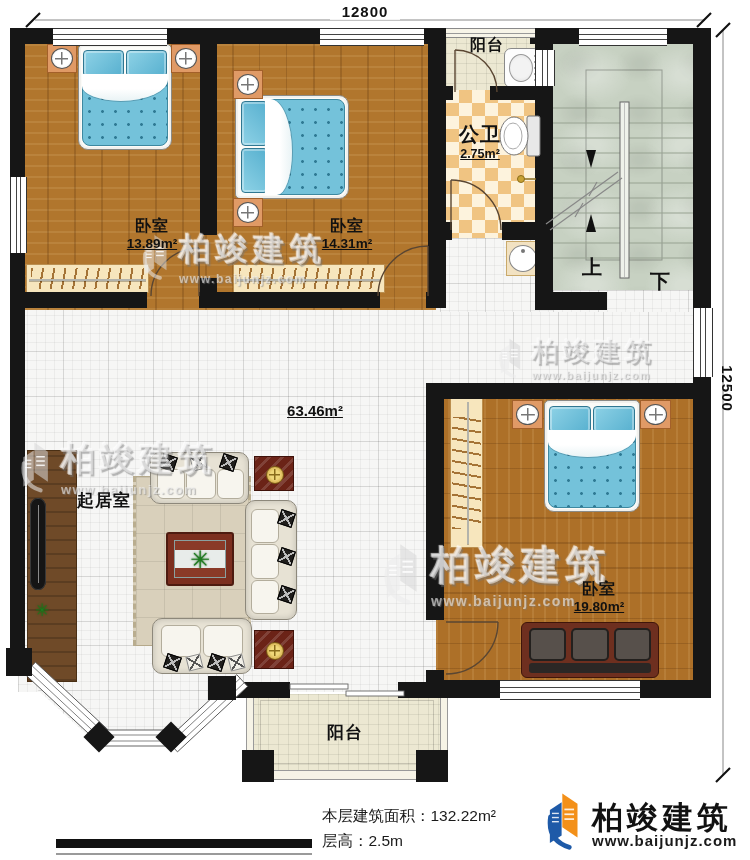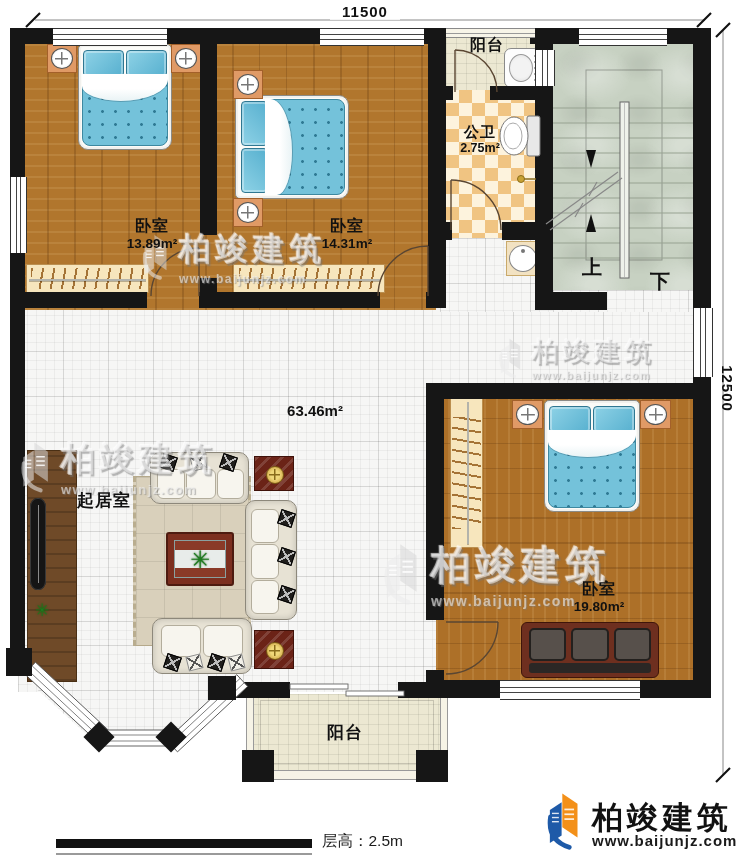--- a/index.html
+++ b/index.html
@@ -75,21 +75,21 @@
   .bench::after{content:"";position:absolute;left:7px;right:7px;bottom:4px;height:10px;background:#2b2725;border-radius:3px;}
   .washer{background:#fdfdfd;border:1.2px solid #8a8a8a;border-radius:7px;}
   .washer::before{content:"";position:absolute;left:4px;top:5px;width:22px;height:26px;border:1.5px solid #9a9a9a;border-radius:50%;background:radial-gradient(circle,#f3f3f3 55%,#ddd);}
   .washer::after{content:"";position:absolute;right:3px;top:6px;bottom:6px;width:3px;background:repeating-linear-gradient(0deg,#aaa 0 2px,rgba(0,0,0,0) 2px 6px);}
   .basin{background:#fff;border:1px solid #888;border-radius:50%;z-index:4;}
   .basin::after{content:"";position:absolute;left:50%;top:3px;width:4px;height:4px;margin-left:-2px;border-radius:50%;background:#777;}
   .counter{background:#f2e2c2;border:1px solid #c9a96a;}
   
   .lab{position:absolute;text-align:center;color:#111;font-weight:bold;z-index:9;line-height:1.18;white-space:nowrap;}
   .lab .n{font-size:16px;letter-spacing:1px;}
-  .lab .a{font-size:13.5px;}
+  .lab .a{font-size:13.5px;text-decoration:underline;}
   .dimlab{position:absolute;color:#111;font-weight:bold;font-size:15px;letter-spacing:1px;z-index:9;background:rgba(255,255,255,.8);padding:0 3px;}
   
   .wm{position:absolute;display:flex;align-items:center;gap:7px;z-index:8;pointer-events:none;}
   .wm-name{font-weight:bold;color:rgba(244,244,244,.55);letter-spacing:5px;white-space:nowrap;
     text-shadow:1.5px 1.5px 1px rgba(115,115,115,.5),-1px -1px 1px rgba(255,255,255,.7);}
   .wm-url{font-weight:bold;color:rgba(240,240,240,.6);letter-spacing:1.5px;white-space:nowrap;
     text-shadow:1px 1px 1px rgba(125,125,125,.5);}
   .wm svg{--c1:rgba(235,235,235,.55);--c2:rgba(215,215,215,.55);}
   
   .tb{position:absolute;color:#151515;z-index:9;}
@@ -348,21 +348,21 @@
       <ellipse cx="514" cy="136" rx="14" ry="19" fill="#fff" stroke="#777"></ellipse>
       <ellipse cx="513" cy="136" rx="9" ry="13" fill="none" stroke="#aaa"></ellipse>
     </g>
 
     <g>
       <line x1="521" y1="179" x2="536" y2="179" stroke="#8a6d1c" stroke-width="1.5"></line>
       <circle cx="521" cy="179" r="3.5" fill="#c9a233" stroke="#8a6d1c"></circle>
     </g>
   </svg>
 
-  <div class="dimlab" style="left:330px;top:3px;width:64px;text-align:center">11500</div>
+  <div class="dimlab" style="left:330px;top:3px;width:64px;text-align:center">12800</div>
   <div class="dimlab" style="left:697px;top:380px;width:54px;text-align:center;transform:rotate(90deg);background:none">12500</div>
 
   <div class="lab" style="left:107px;top:217px;width:90px">
     <div class="n">卧室</div>
     <div class="a">13.89m²</div>
   </div>
   <div class="lab" style="left:302px;top:217px;width:90px">
     <div class="n">卧室</div>
     <div class="a">14.31m²</div>
   </div>
@@ -370,21 +370,21 @@
     <div class="n">卧室</div>
     <div class="a">19.80m²</div>
   </div>
   <div class="lab" style="left:66px;top:491px;width:76px">
     <div class="n" style="font-size:17px">起居室</div>
   </div>
   <div class="lab" style="left:270px;top:402px;width:90px">
     <div class="a" style="font-size:15px">63.46m²</div>
   </div>
   <div class="lab" style="left:448px;top:123px;width:64px">
-    <div class="n" style="font-size:15px">公卫</div>
+    <div class="n" style="font-size:20px">公卫</div>
     <div class="a" style="font-size:12.5px">2.75m²</div>
   </div>
   <div class="lab" style="left:452px;top:36px;width:70px">
     <div class="n">阳台</div>
   </div>
   <div class="lab" style="left:303px;top:723px;width:84px">
     <div class="n" style="font-size:17px">阳台</div>
   </div>
   <div class="lab" style="left:577px;top:256px;width:30px;font-size:20px">上</div>
   <div class="lab" style="left:645px;top:270px;width:30px;font-size:20px">下</div>
@@ -421,20 +421,23 @@
         <use href="#bj-logo"></use>
       </svg>
     <div>
       <div class="wm-name" style="font-size:40px">柏竣建筑</div>
       <div class="wm-url" style="font-size:14px">www.baijunjz.com</div>
     </div>
   </div>
 
   <div class="tb tb-bar" style="left:56px;top:839px;width:256px;height:9px"></div>
   <div class="tb tb-line" style="left:56px;top:853px;width:256px;height:2px"></div>
+  <div class="tb tb-meta" style="left:322px;top:806px">
+    <span>本层建筑面积：</span><span>132.22m²</span>
+  </div>
   <div class="tb tb-meta" style="left:322px;top:831px">
     <span>层高：</span><span>2.5m</span>
   </div>
   <div class="tb" style="left:541px;top:792px">
     <svg width="44" height="58">
         <use href="#bj-logo"></use>
       </svg>
   </div>
   <div class="tb brand-name" style="left:592px;top:797px">柏竣建筑</div>
   <div class="tb brand-url" style="left:592px;top:832px">www.baijunjz.com</div>

